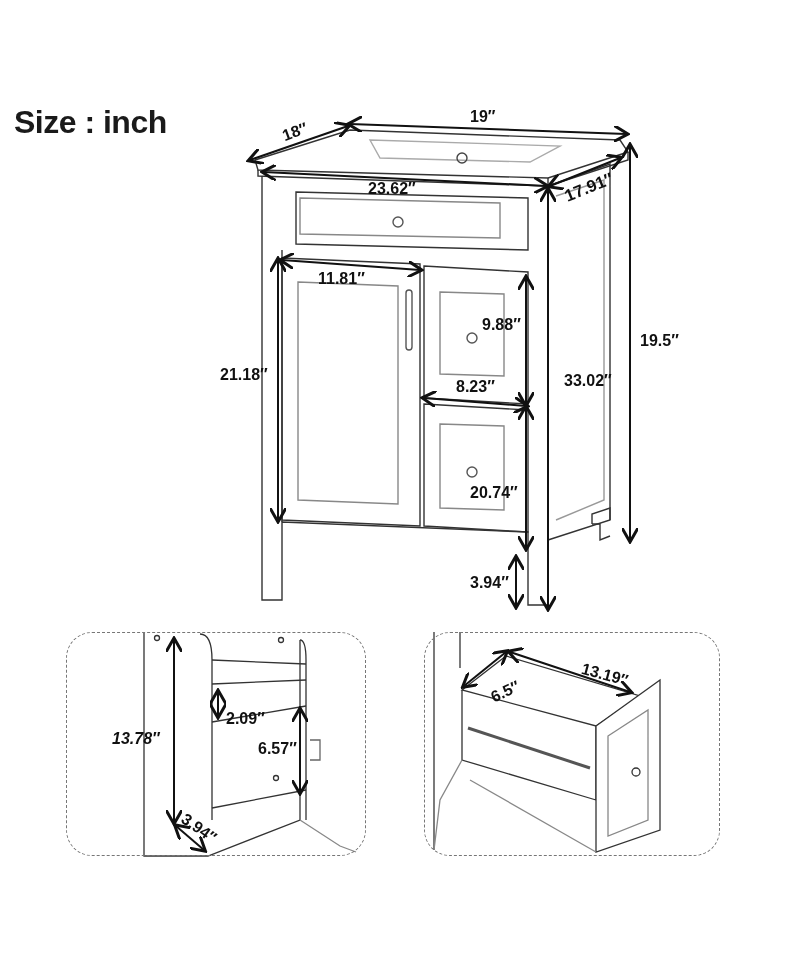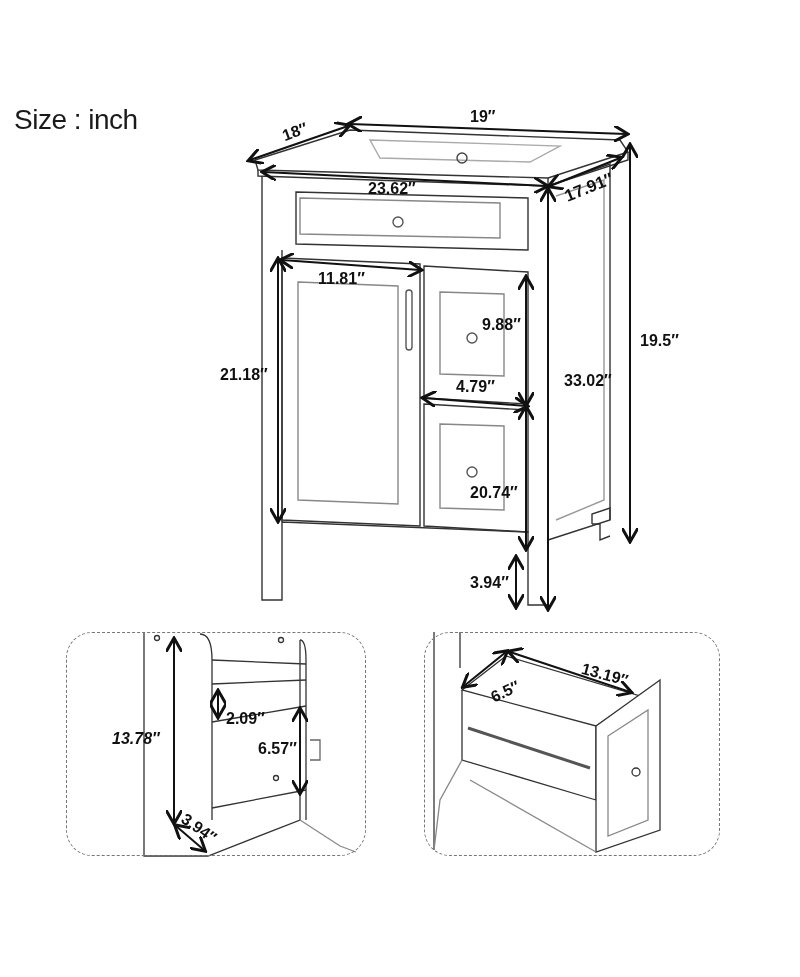--- a/index.html
+++ b/index.html
@@ -1,18 +1,18 @@
 <!DOCTYPE html>
 <html><head>
 <meta charset="utf-8">
 <style>
   html, body { margin: 0; padding: 0; background: #ffffff; }
   body { width: 800px; height: 977px; position: relative; overflow: hidden;
          font-family: "Liberation Sans", "DejaVu Sans", sans-serif; color: #111; }
-  .title { position: absolute; left: 14px; top: 104px; font-size: 28px; font-weight: 400;
+  .title { position: absolute; left: 14px; top: 104px; font-size: 32px; font-weight: 700;
            letter-spacing: -0.5px; color: #1a1a1a; }
   svg.main { position: absolute; left: 0; top: 0; }
   .lbl { position: absolute; font-weight: 700; font-size: 16px; color: #111; white-space: nowrap; }
   .lbl.rot-18 { transform: rotate(-20deg); transform-origin: left top; }
   .lbl.rot-1791 { transform: rotate(-22deg); transform-origin: left top; font-size: 17px; }
   .lbl.rot-394b { transform: rotate(35deg); transform-origin: left top; }
   .lbl.rot-65 { transform: rotate(-25deg); transform-origin: left top; }
   .lbl.rot-1319 { transform: rotate(15deg); transform-origin: left top; }
   .inset { position: absolute; border: 1.5px dashed #777; border-radius: 26px; }
 </style>
@@ -118,21 +118,21 @@
 <div class="inset" style="left:66px;top:632px;width:298px;height:222px;"></div>
 <div class="inset" style="left:424px;top:632px;width:294px;height:222px;"></div>
 
 <div class="lbl rot-18" style="left:280px;top:128px;">18″</div>
 <div class="lbl" style="left:470px;top:108px;">19″</div>
 <div class="lbl rot-1791" style="left:562px;top:188px;">17.91″</div>
 <div class="lbl" style="left:368px;top:180px;">23.62″</div>
 <div class="lbl" style="left:318px;top:270px;">11.81″</div>
 <div class="lbl" style="left:220px;top:366px;">21.18″</div>
 <div class="lbl" style="left:482px;top:316px;">9.88″</div>
-<div class="lbl" style="left:456px;top:378px;">4.79″</div>
+<div class="lbl" style="left:456px;top:378px;">8.23″</div>
 <div class="lbl" style="left:548px;top:372px;margin-left:16px;">33.02″</div>
 <div class="lbl" style="left:640px;top:332px;">19.5″</div>
 <div class="lbl" style="left:470px;top:484px;">20.74″</div>
 <div class="lbl" style="left:470px;top:574px;">3.94″</div>
 
 <div class="lbl" style="left:112px;top:730px;font-style:italic;">13.78″</div>
 <div class="lbl" style="left:226px;top:694px;margin-top:16px;">2.09″</div>
 <div class="lbl" style="left:258px;top:740px;">6.57″</div>
 <div class="lbl rot-394b" style="left:188px;top:810px;">3.94″</div>
 

